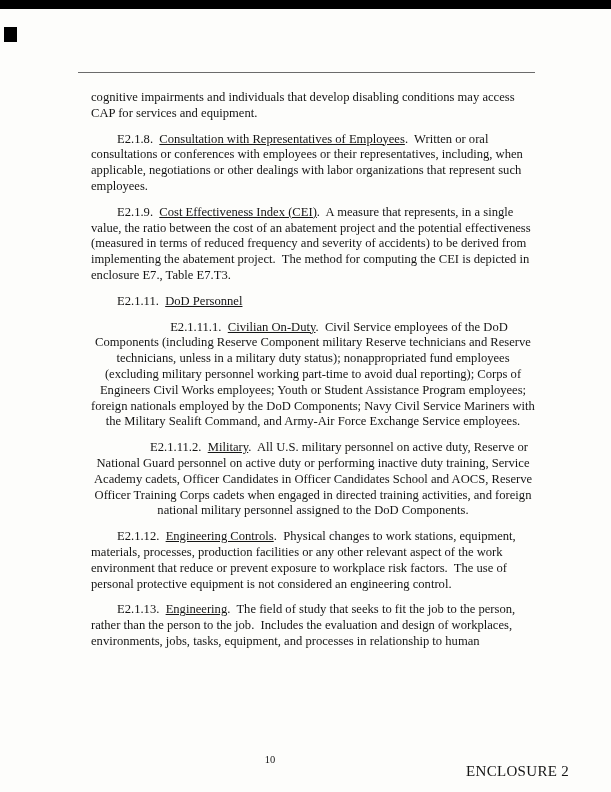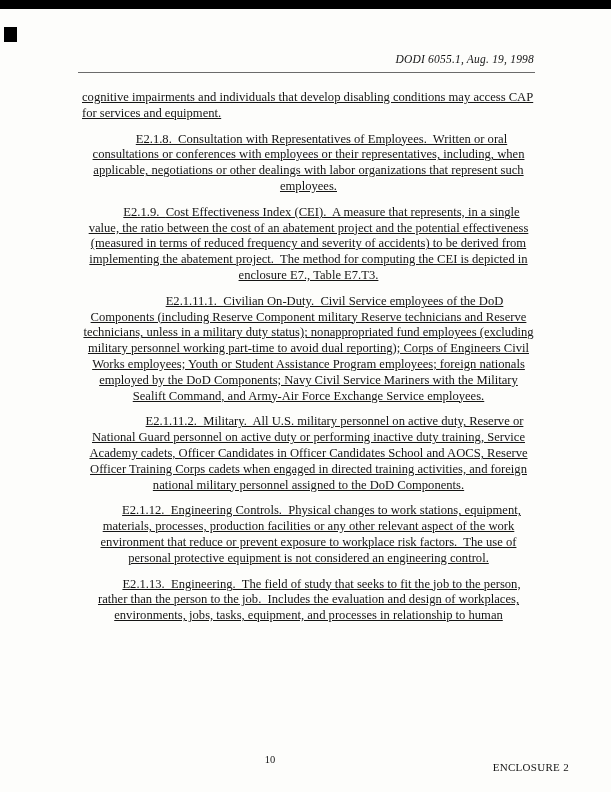--- a/index.html
+++ b/index.html
@@ -33,51 +33,51 @@
     position:absolute; top:72px; left:78px; width:457px;
     border-top:1px solid #6b6b6b;
     height:0;
   }
   .doc-body {
     position:absolute; top:90px; left:78px; width:457px;
     font-size:12.6px;
     line-height:15.8px;
     text-align:left;
   }
-  p.para { margin:0 0 10px 4px;text-decoration:underline; }
+  p.para { margin:0 0 10px 13px; }
   p.para:last-child { margin-bottom:0; }
   .indent-0 { text-indent:0; }
-  .indent-1 { text-indent:26px;text-align:center; }
+  .indent-1 { text-indent:26px; }
   .indent-2 { text-indent:52px;text-align:center; }
   .hd { text-decoration:underline; }
   .footer-page-number {
     position:absolute; bottom:27px; left:0; width:540px;
     text-align:center;
     font-size:10.5px;
   }
   .footer-enclosure {
-    position:absolute; bottom:19px; right:42px;
-    font-size:11px;
+    position:absolute; bottom:12px; right:42px;
+    font-size:15px;
     letter-spacing:.3px;
   }
 </style>
 </head>
 <body>
 
 <div class="page">
   <div class="scan-bar-top"></div>
   <div class="scan-mark"></div>
 
-  <div class="doc-header">DODI 6055.1, Aug. 19, 1998</div>
   <div class="header-rule"></div>
 
   <div class="doc-body">
       <p class="para indent-0">cognitive impairments and individuals that develop disabling conditions may access CAP for services and equipment.</p>
       <p class="para indent-1"><span>E2.1.8.&nbsp; </span><span class="hd">Consultation with Representatives of Employees</span>.&nbsp; Written or oral consultations or conferences with employees or their representatives, including, when applicable, negotiations or other dealings with labor organizations that represent such employees.</p>
       <p class="para indent-1"><span>E2.1.9.&nbsp; </span><span class="hd">Cost Effectiveness Index (CEI)</span>.&nbsp; A measure that represents, in a single value, the ratio between the cost of an abatement project and the potential effectiveness (measured in terms of reduced frequency and severity of accidents) to be derived from implementing the abatement project.&nbsp; The method for computing the CEI is depicted in enclosure E7., Table E7.T3.</p>
+      <p class="para indent-1"><span>E2.1.11.&nbsp; </span><span class="hd">DoD Personnel</span></p>
       <p class="para indent-2"><span>E2.1.11.1.&nbsp; </span><span class="hd">Civilian On-Duty</span>.&nbsp; Civil Service employees of the DoD Components (including Reserve Component military Reserve technicians and Reserve technicians, unless in a military duty status); nonappropriated fund employees (excluding military personnel working part-time to avoid dual reporting); Corps of Engineers Civil Works employees; Youth or Student Assistance Program employees; foreign nationals employed by the DoD Components; Navy Civil Service Mariners with the Military Sealift Command, and Army-Air Force Exchange Service employees.</p>
       <p class="para indent-2"><span>E2.1.11.2.&nbsp; </span><span class="hd">Military</span>.&nbsp; All U.S. military personnel on active duty, Reserve or National Guard personnel on active duty or performing inactive duty training, Service Academy cadets, Officer Candidates in Officer Candidates School and AOCS, Reserve Officer Training Corps cadets when engaged in directed training activities, and foreign national military personnel assigned to the DoD Components.</p>
       <p class="para indent-1"><span>E2.1.12.&nbsp; </span><span class="hd">Engineering Controls</span>.&nbsp; Physical changes to work stations, equipment, materials, processes, production facilities or any other relevant aspect of the work environment that reduce or prevent exposure to workplace risk factors.&nbsp; The use of personal protective equipment is not considered an engineering control.</p>
       <p class="para indent-1"><span>E2.1.13.&nbsp; </span><span class="hd">Engineering</span>.&nbsp; The field of study that seeks to fit the job to the person, rather than the person to the job.&nbsp; Includes the evaluation and design of workplaces, environments, jobs, tasks, equipment, and processes in relationship to human</p>
     </div>
 
   <div class="footer-page-number">10</div>
   <div class="footer-enclosure">ENCLOSURE 2</div>
 </div>
 

